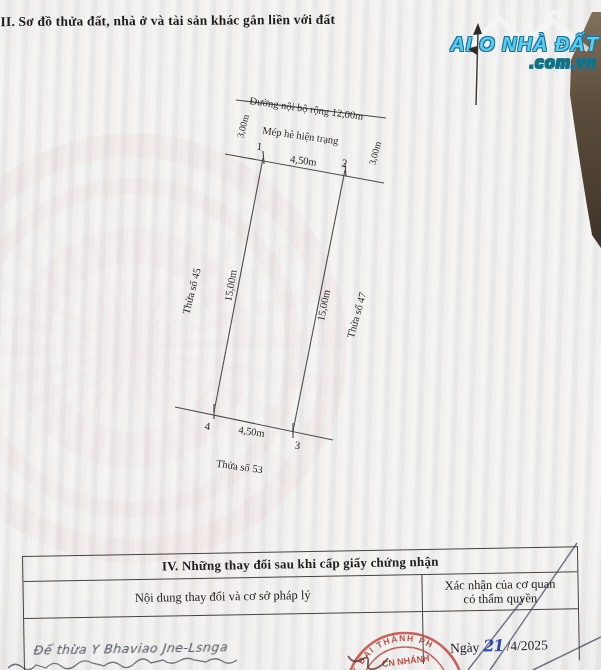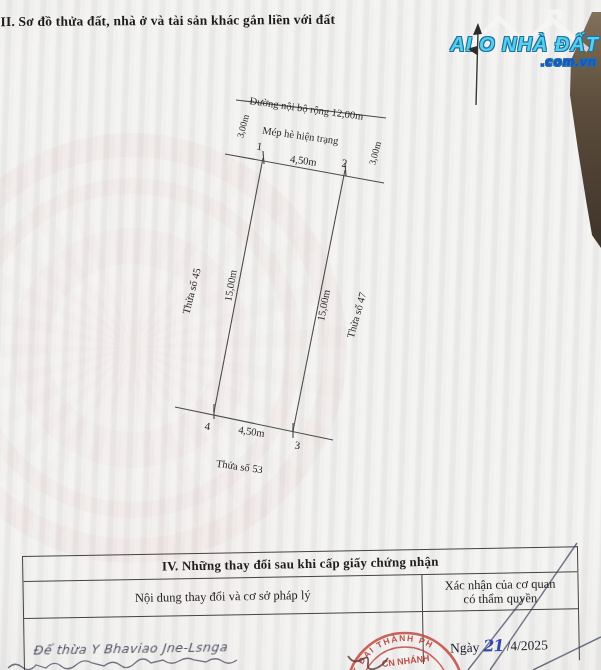--- a/index.html
+++ b/index.html
@@ -46,21 +46,21 @@
   .logo-brand{
     position:absolute;right:6px;top:31px;white-space:nowrap;
     font-family:"Liberation Sans",sans-serif;font-style:italic;font-weight:bold;
     font-size:20px;letter-spacing:1px;color:#57cfed;
     text-shadow:1px 1px 0 #1c739f,-1px 1px 0 #1c739f,1px -1px 0 #1c739f,-1px -1px 0 #1c739f;
     text-align:right;
   }
   .logo-domain{
     position:absolute;right:8px;top:52px;white-space:nowrap;
     font-family:"Liberation Sans",sans-serif;font-style:italic;font-weight:bold;
-    font-size:13px;letter-spacing:1px;color:#1d4ed8;
+    font-size:16px;letter-spacing:1px;color:#0f766e;
     text-shadow:1px 1px 0 #1c739f,-1px 1px 0 #1c739f,1px -1px 0 #1c739f,-1px -1px 0 #1c739f;
   }
 
   svg.overlay{position:absolute;left:0;top:0;z-index:4;}
   .plot-line{stroke:#4d4b49;stroke-width:1.1;fill:none;}
   .plot-tick{stroke:#44423f;stroke-width:1.1;fill:none;}
   .plot-label{font-family:"Liberation Serif",serif;fill:#2b2a28;font-size:10.5px;}
   .plot-label.small{font-size:9.5px;}
   .plot-label.corner{font-size:11px;}
   .pen-stroke{stroke:#545b70;stroke-width:1.5;fill:none;opacity:.85;}

